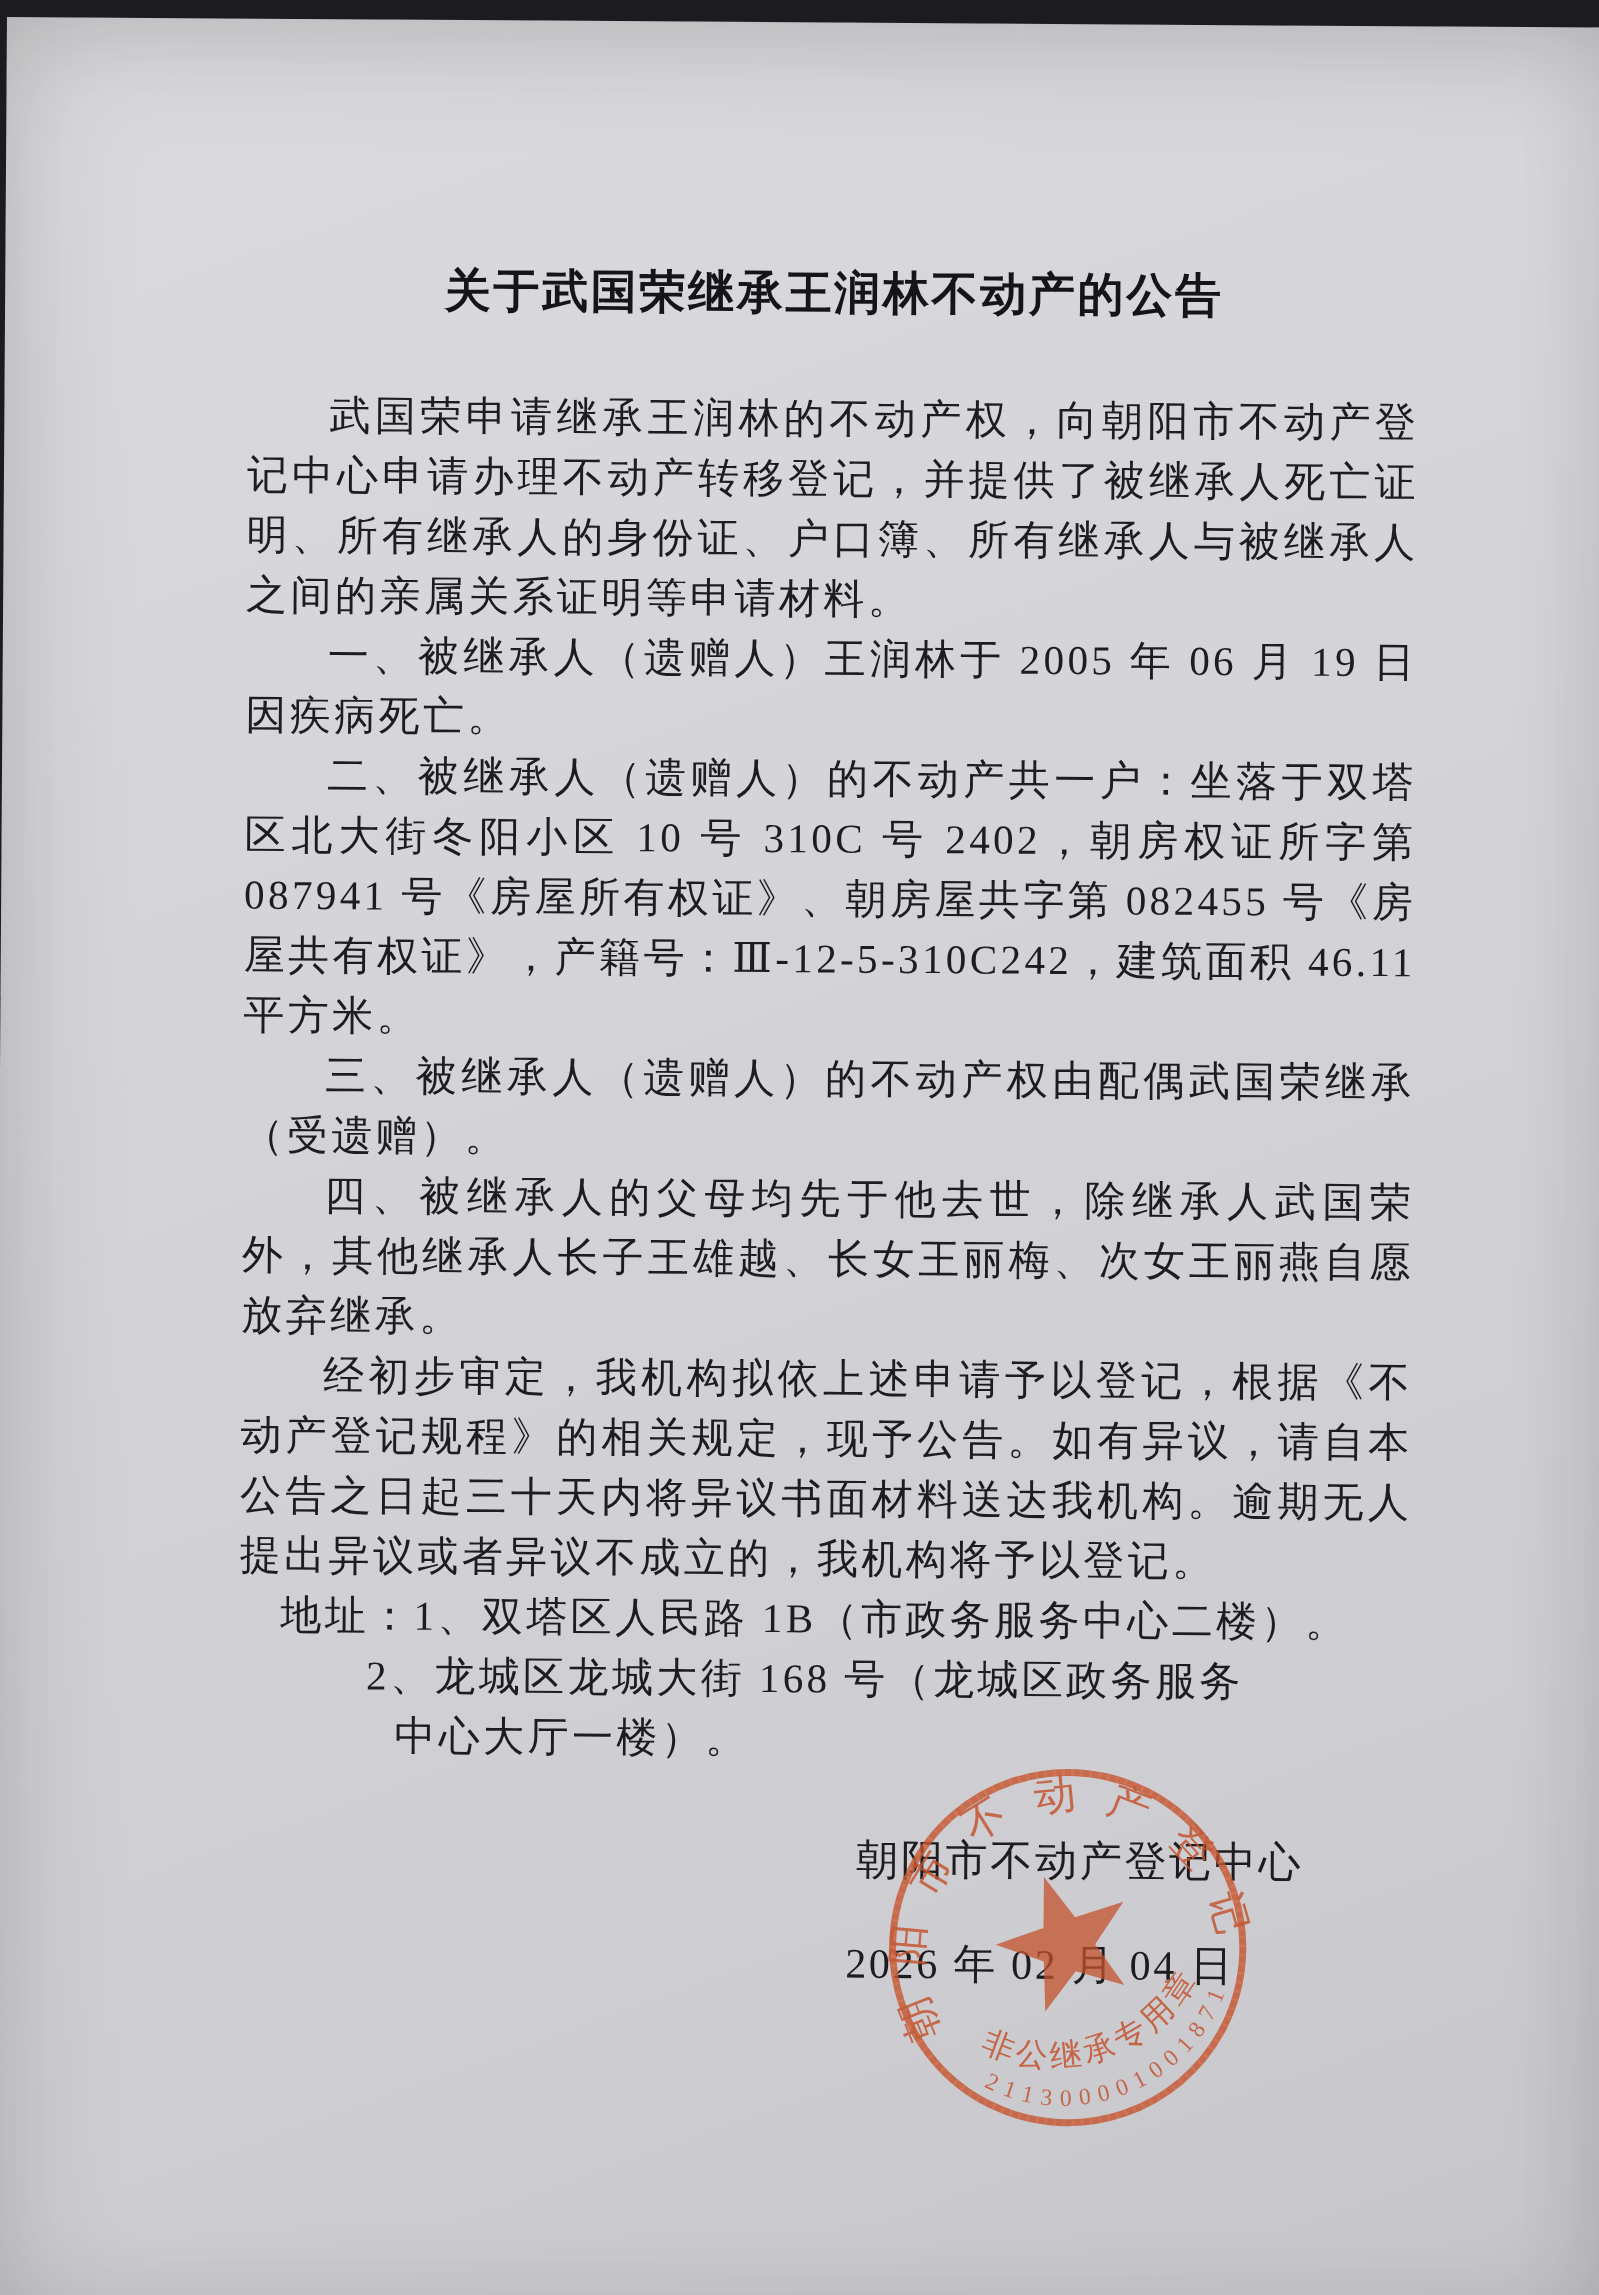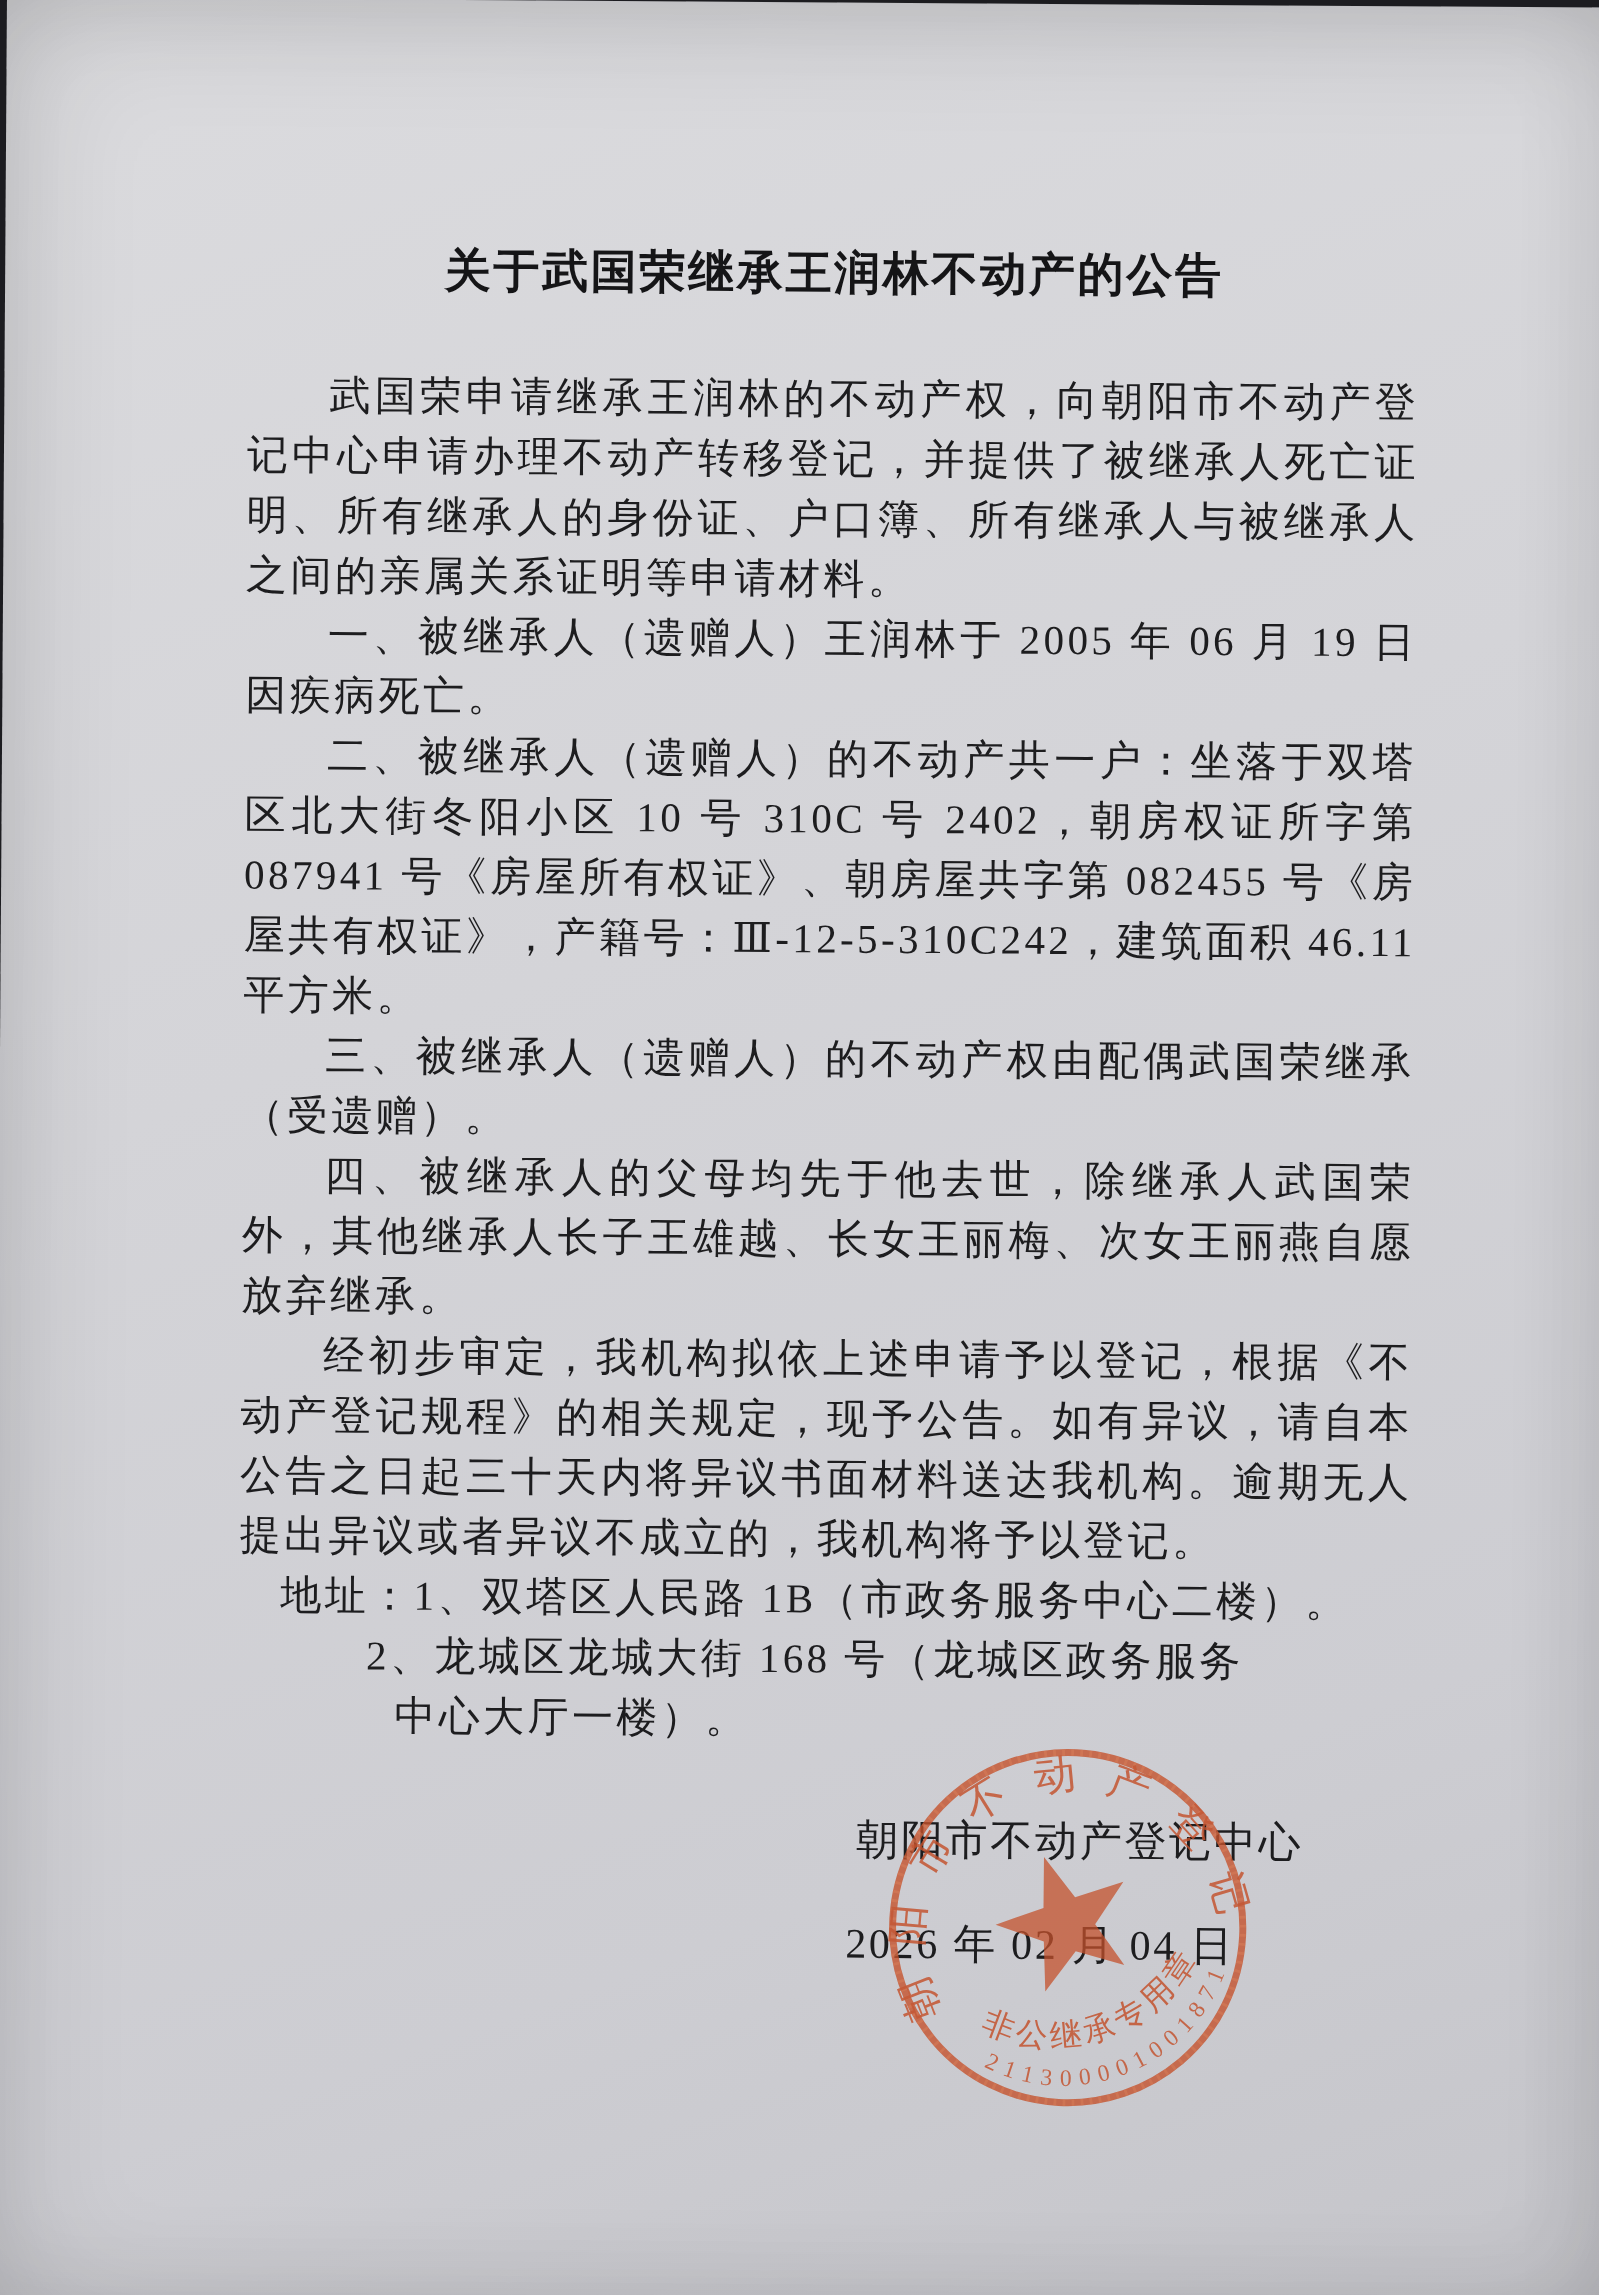--- a/index.html
+++ b/index.html
@@ -3,21 +3,21 @@
 <meta charset="utf-8">
 <style>
   html,body{margin:0;padding:0;}
   body{
     width:1599px;height:2295px;
     background:#1c1c20;
     overflow:hidden;
     position:relative;
     font-family:"Liberation Serif","DejaVu Serif",serif;
   }
-  .photo-frame{position:absolute;inset:0;}
+  .photo-frame{position:absolute;inset:0;margin-top:20px;}
   .paper{
     position:absolute;
     left:6.8px;top:-2.7px;
     width:1650px;height:2336px;
     transform:rotate(0.38deg);
     transform-origin:0 0;
     background:linear-gradient(160deg,#dbdbde 0%,#d4d4d8 40%,#cdcdd2 75%,#c4c4c9 100%);
     box-shadow:inset 0 0 136px rgba(0,0,0,.16), inset -41px -20.4px 109px rgba(0,0,0,.10);
   }
   .content{

